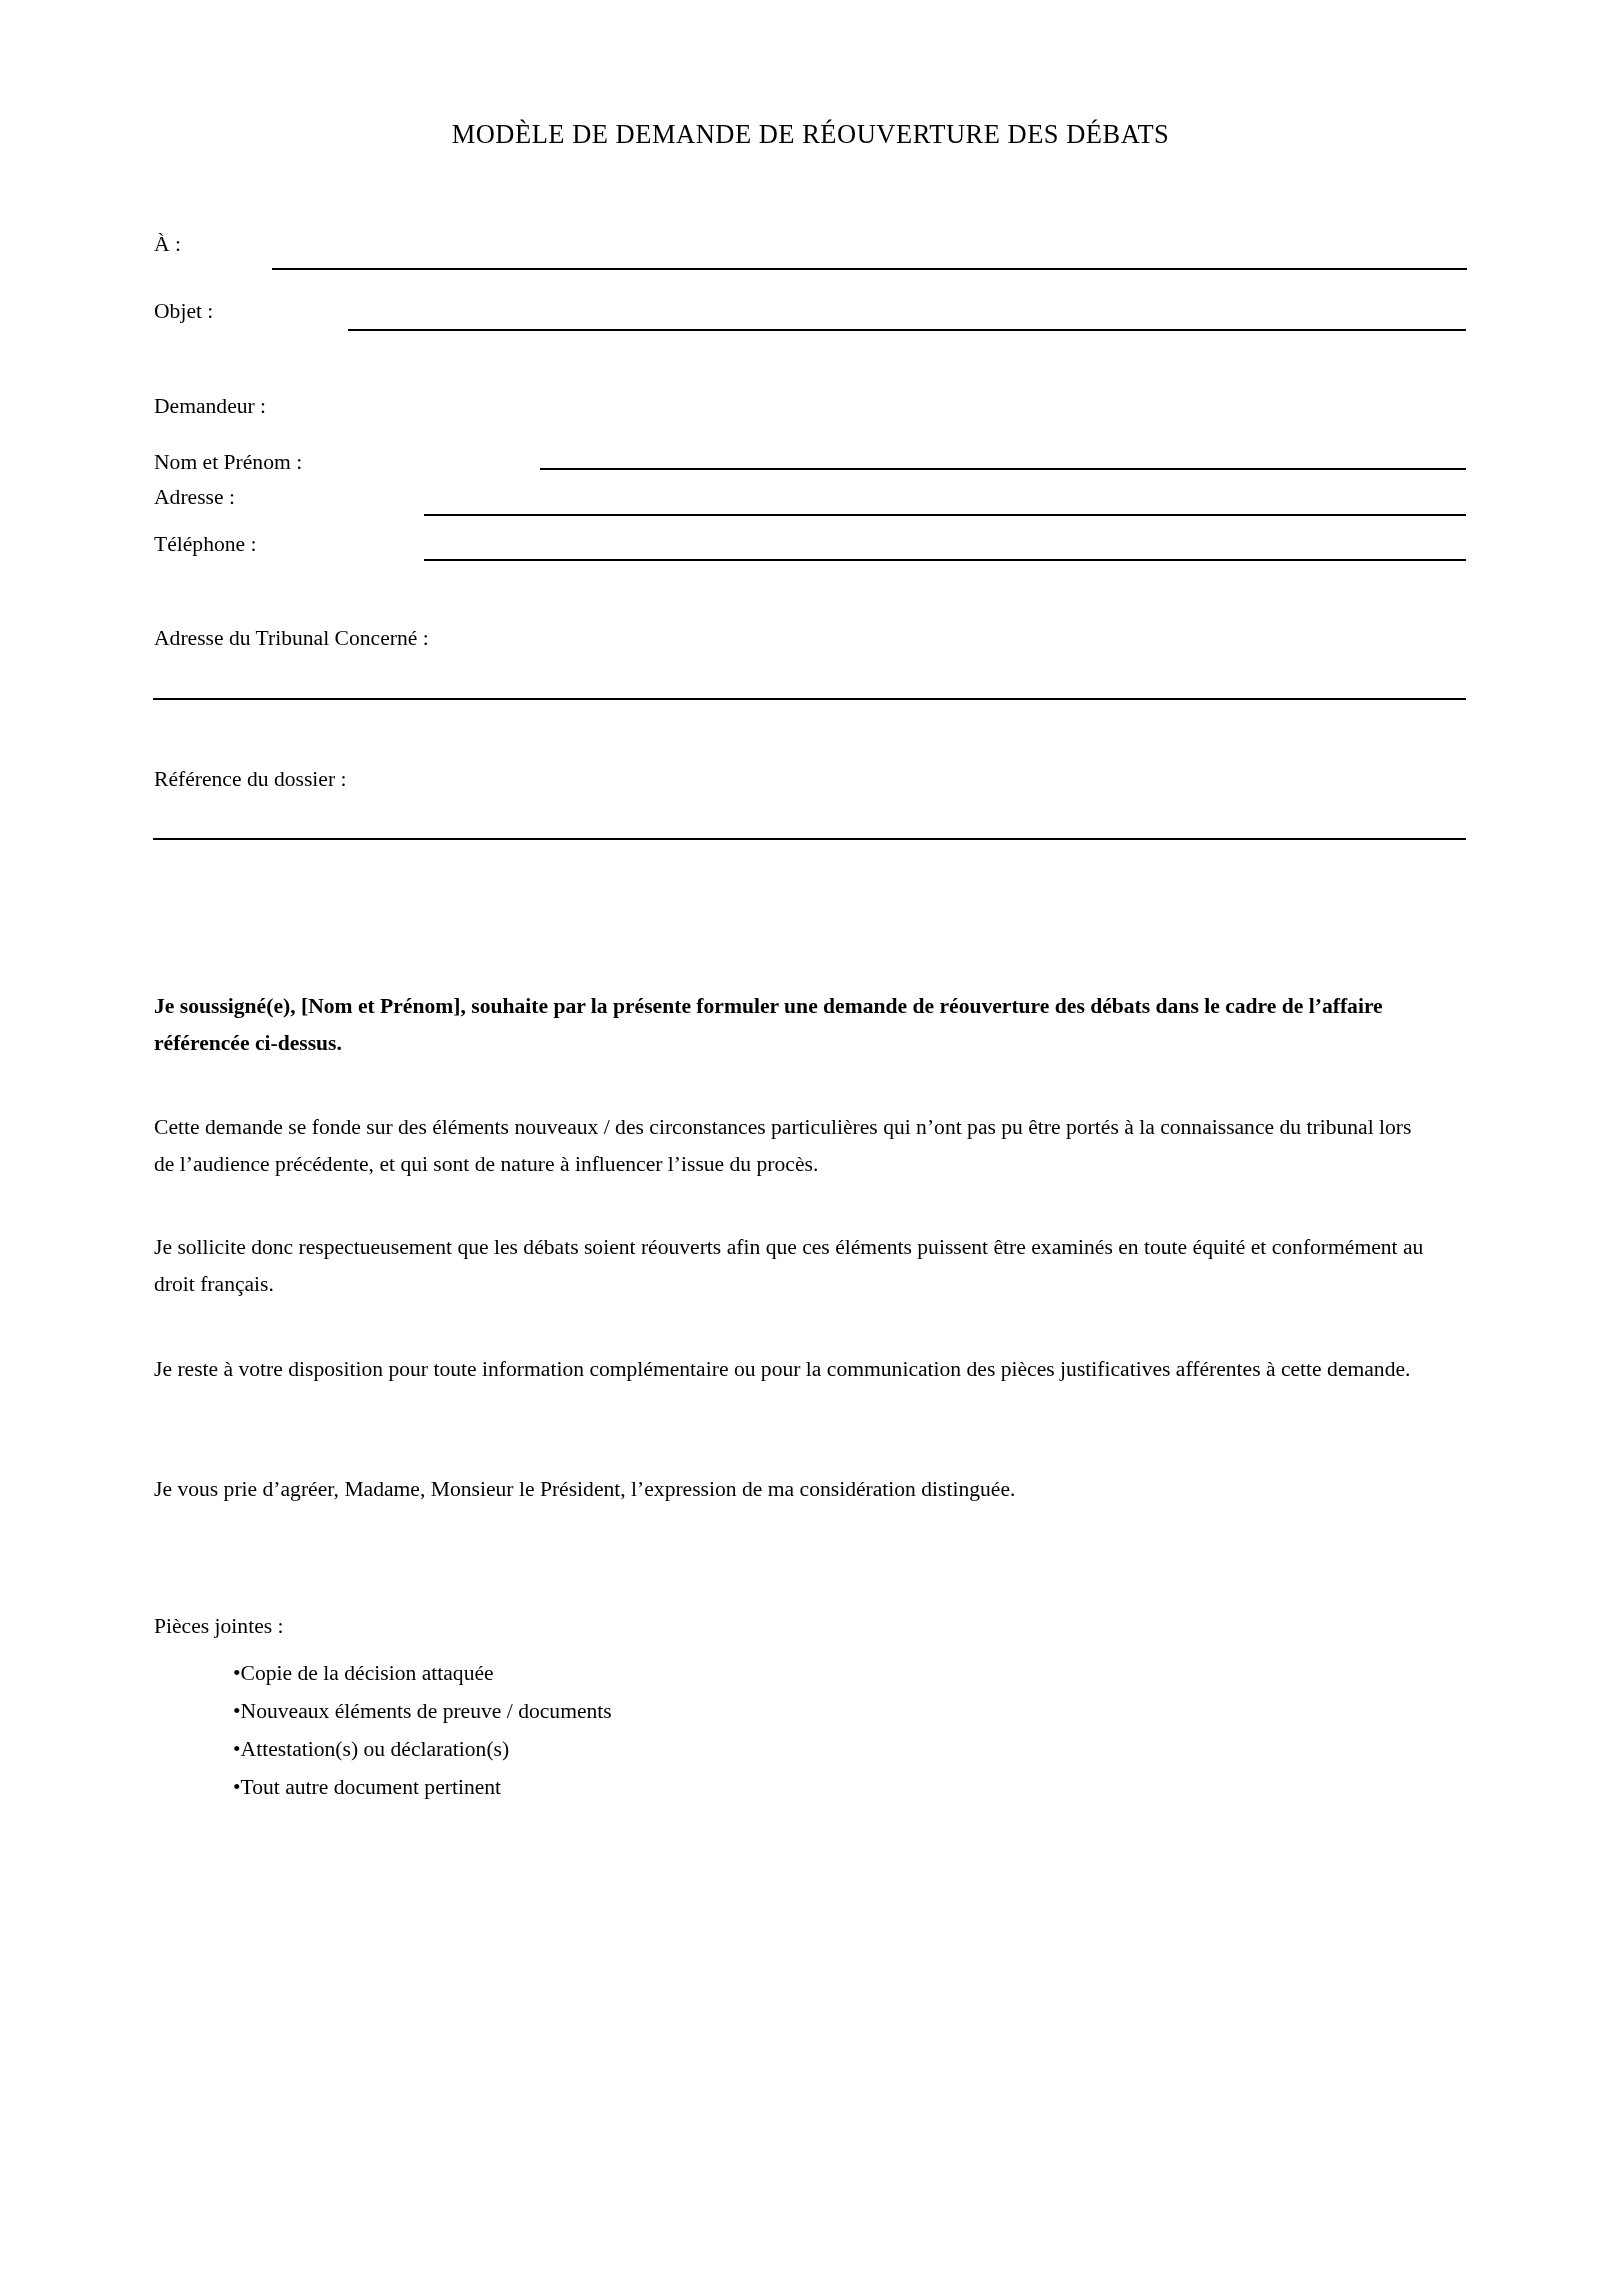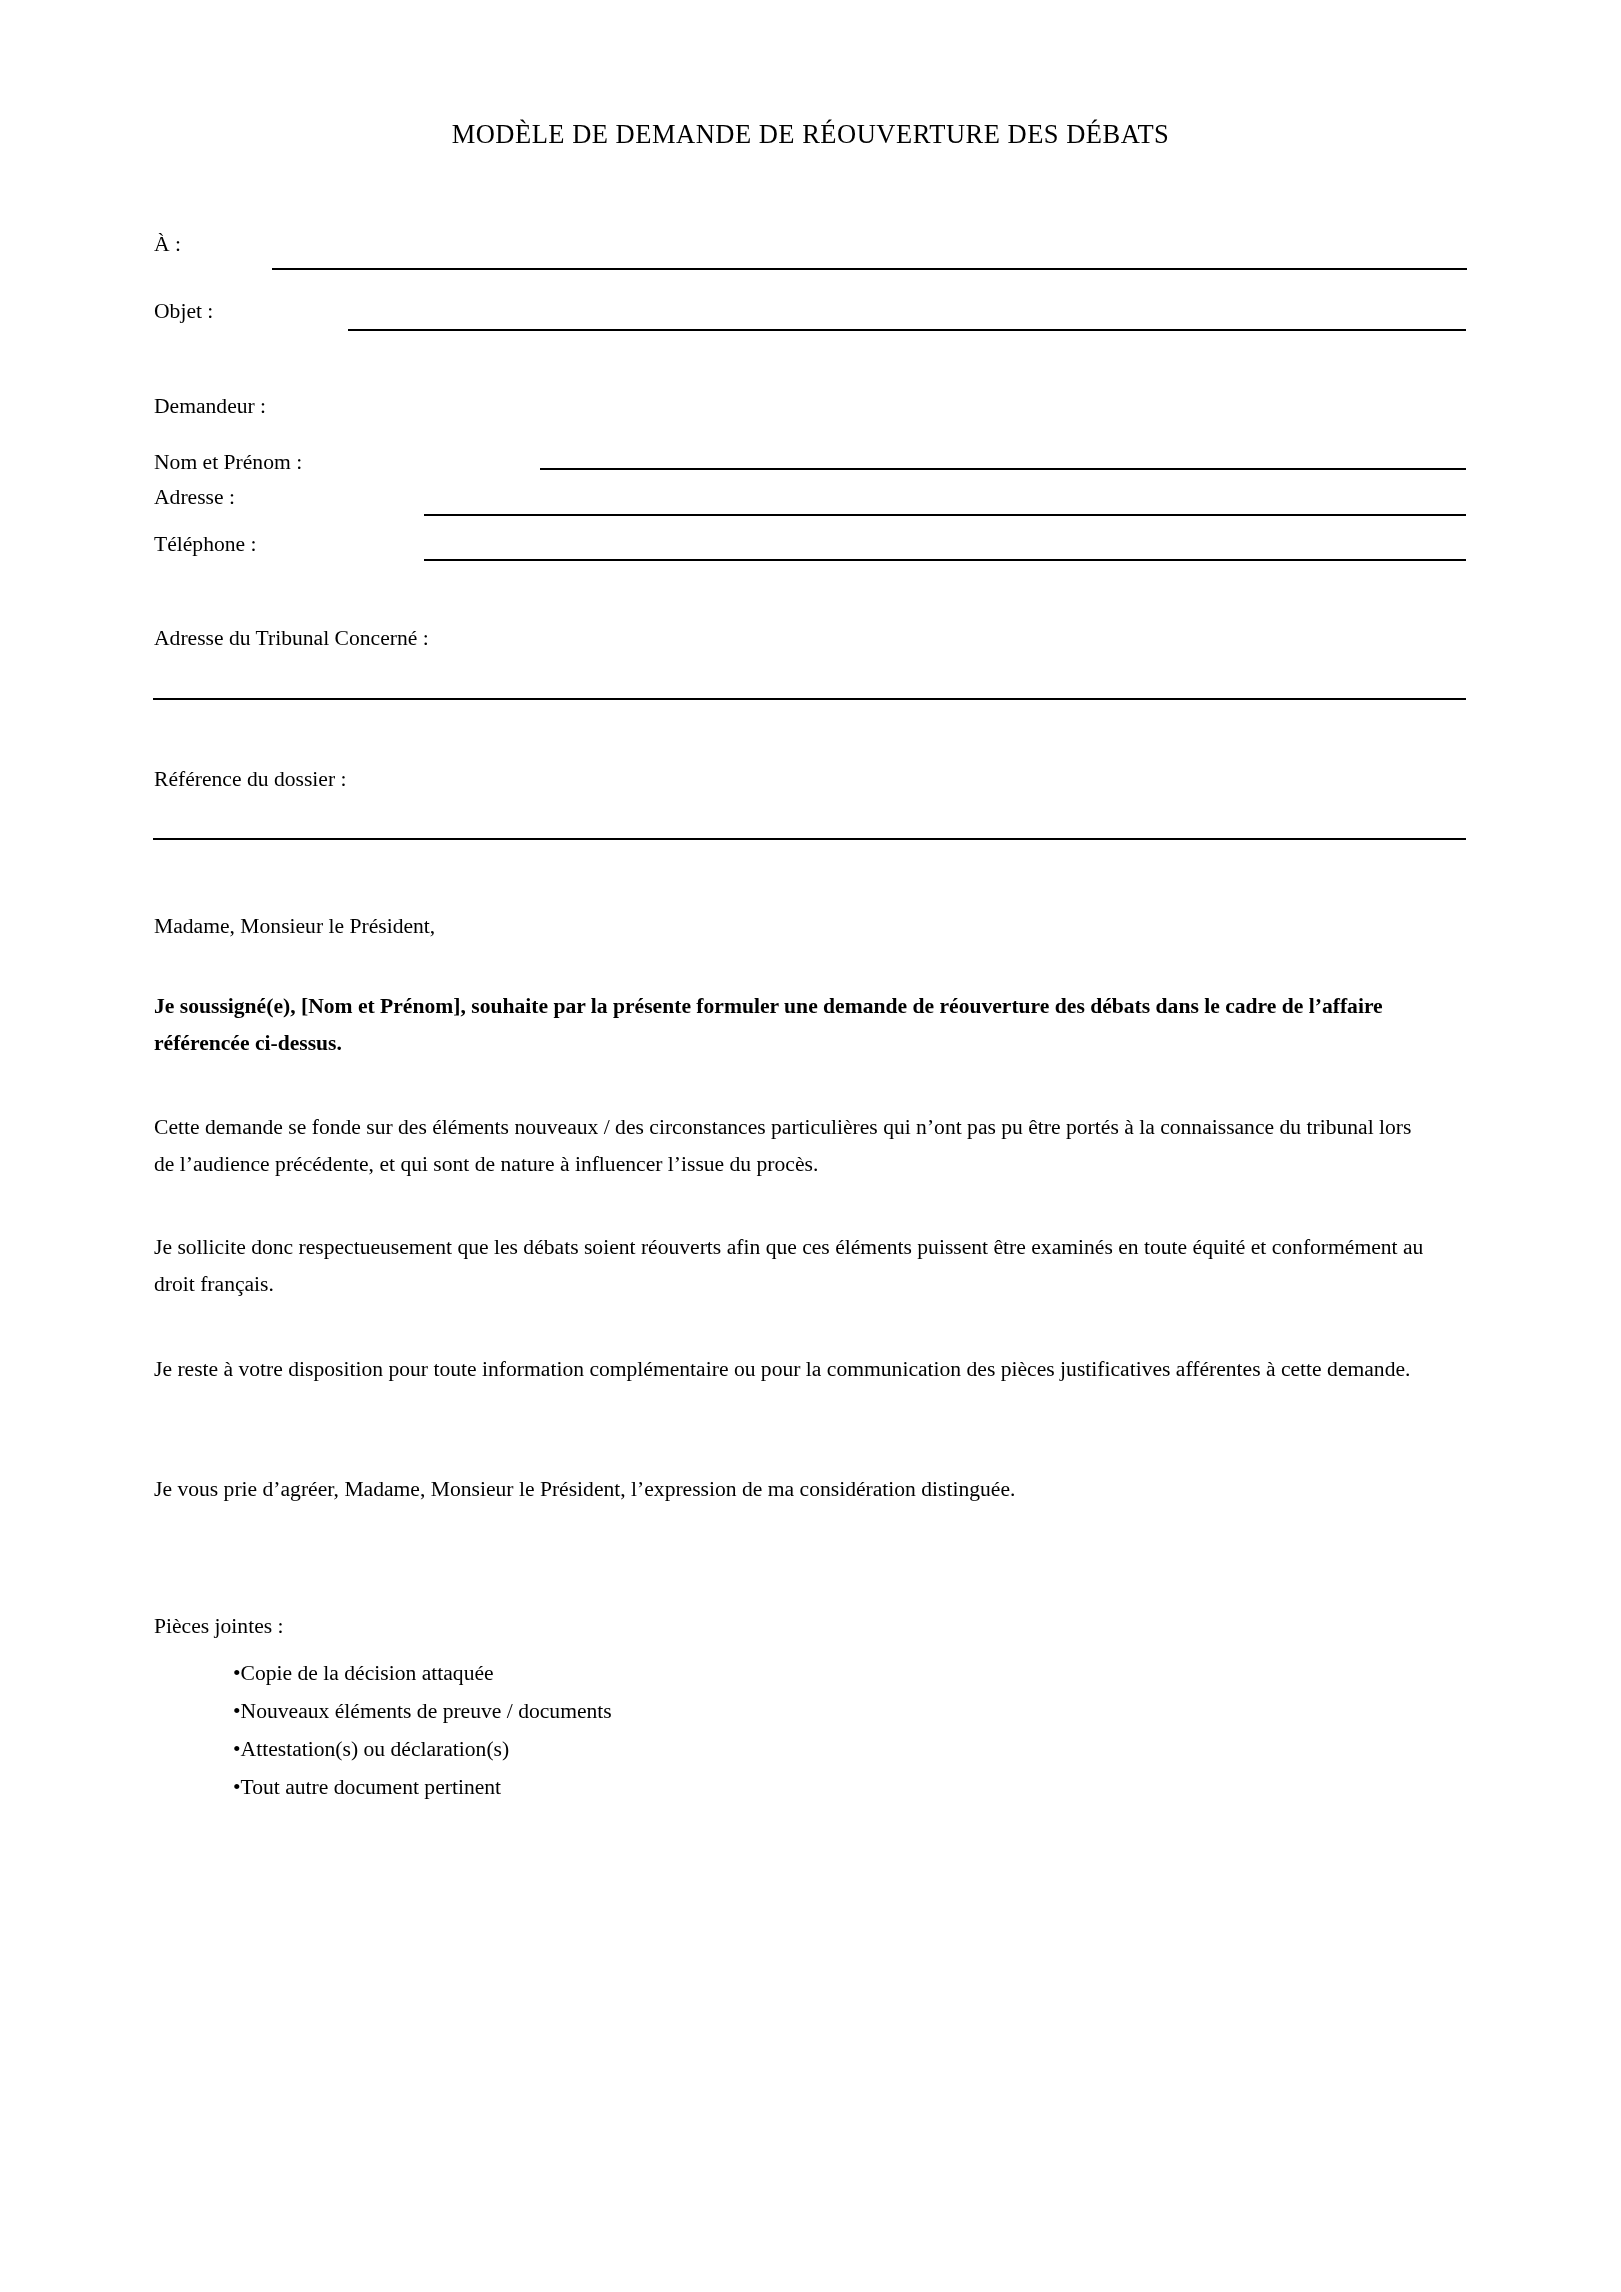--- a/index.html
+++ b/index.html
@@ -104,21 +104,20 @@
 
   <span class="lbl" id="lbl-phone">Téléphone :</span>
   <div class="rule" id="line-phone"></div>
 
   <span class="lbl" id="lbl-court">Adresse du Tribunal Concerné :</span>
   <div class="rule" id="line-court"></div>
 
   <span class="lbl" id="lbl-reference">Référence du dossier :</span>
   <div class="rule" id="line-reference"></div>
 
-  <p class="para" id="salutation">Madame, Monsieur le Président,</p>
 
   <p class="para" id="para-1">Je soussigné(e), [Nom et Prénom], souhaite par la présente formuler une demande de réouverture des débats dans le cadre de l’affaire référencée ci-dessus.</p>
   <p class="para" id="para-2">Cette demande se fonde sur des éléments nouveaux / des circonstances particulières qui n’ont pas pu être portés à la connaissance du tribunal lors de l’audience précédente, et qui sont de nature à influencer l’issue du procès.</p>
   <p class="para" id="para-3">Je sollicite donc respectueusement que les débats soient réouverts afin que ces éléments puissent être examinés en toute équité et conformément au droit français.</p>
   <p class="para" id="para-4">Je reste à votre disposition pour toute information complémentaire ou pour la communication des pièces justificatives afférentes à cette demande.</p>
   <p class="para" id="para-5">Je vous prie d’agréer, Madame, Monsieur le Président, l’expression de ma considération distinguée.</p>
 
   <span class="lbl" id="lbl-attachments">Pièces jointes :</span>
 
   <ul class="attachments-list">

